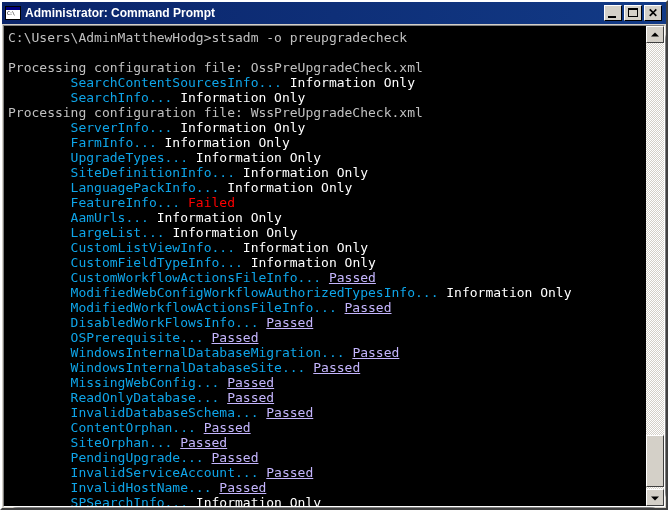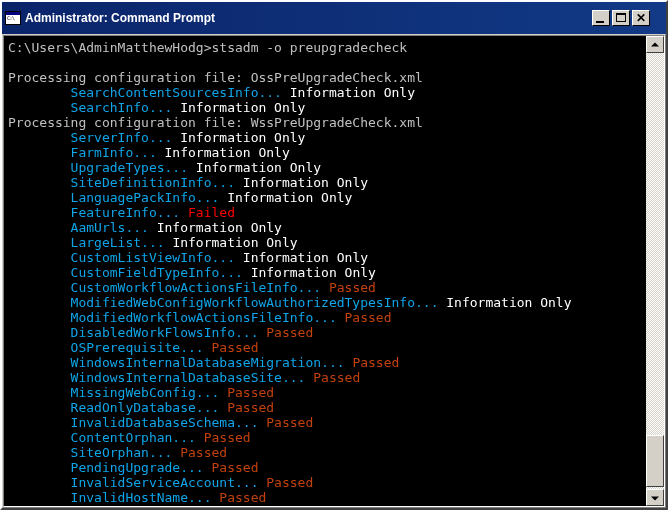--- a/index.html
+++ b/index.html
@@ -32,30 +32,31 @@
   #window-inner {
     flex: 1;
     margin: 0;
     border-top: 1px solid #d4d0c8;
     border-left: 1px solid #d4d0c8;
     border-right: 1px solid #808080;
     border-bottom: 1px solid #808080;
     display: flex;
     flex-direction: column;
     min-height: 0;
+    border-radius: 16px;
   }
 
   
   #titlebar {
-    height: 32px;
+    height: 22px;
     background: #0a246a;
     background: linear-gradient(to right, #0a246a 0%, #123a86 100%);
     display: flex;
     align-items: center;
-    padding: 0 16px 0 3px;
+    padding: 0 4px 0 3px;
     flex: none;
     user-select: none;
   }
   #title-icon {
     width: 16px; height: 14px;
     flex: none;
     margin-right: 4px;
     background: #ffffff;
     border: 1px solid #000;
     box-sizing: border-box;
@@ -159,21 +160,21 @@
     font-size: 13px;
     line-height: 15px;
     color: #c0c0c0;
     white-space: pre;
     letter-spacing: 0px;
   }
   .ln { display: block; height: 15px; }
   .c-white  { color: #c0c0c0; }
   .c-bwhite { color: #0ea5e9; }
   .c-yellow { color: #ffffff; }
-  .c-green  { color: #c2410c; }
+  .c-green  { color: #c4b5fd; text-decoration: underline; }
   .c-red    { color: #ff0000; }
 
   
   #scrollbar {
     width: 18px;
     flex: none;
     background: #d4d0c8;
     display: flex;
     flex-direction: column;
     position: relative;

